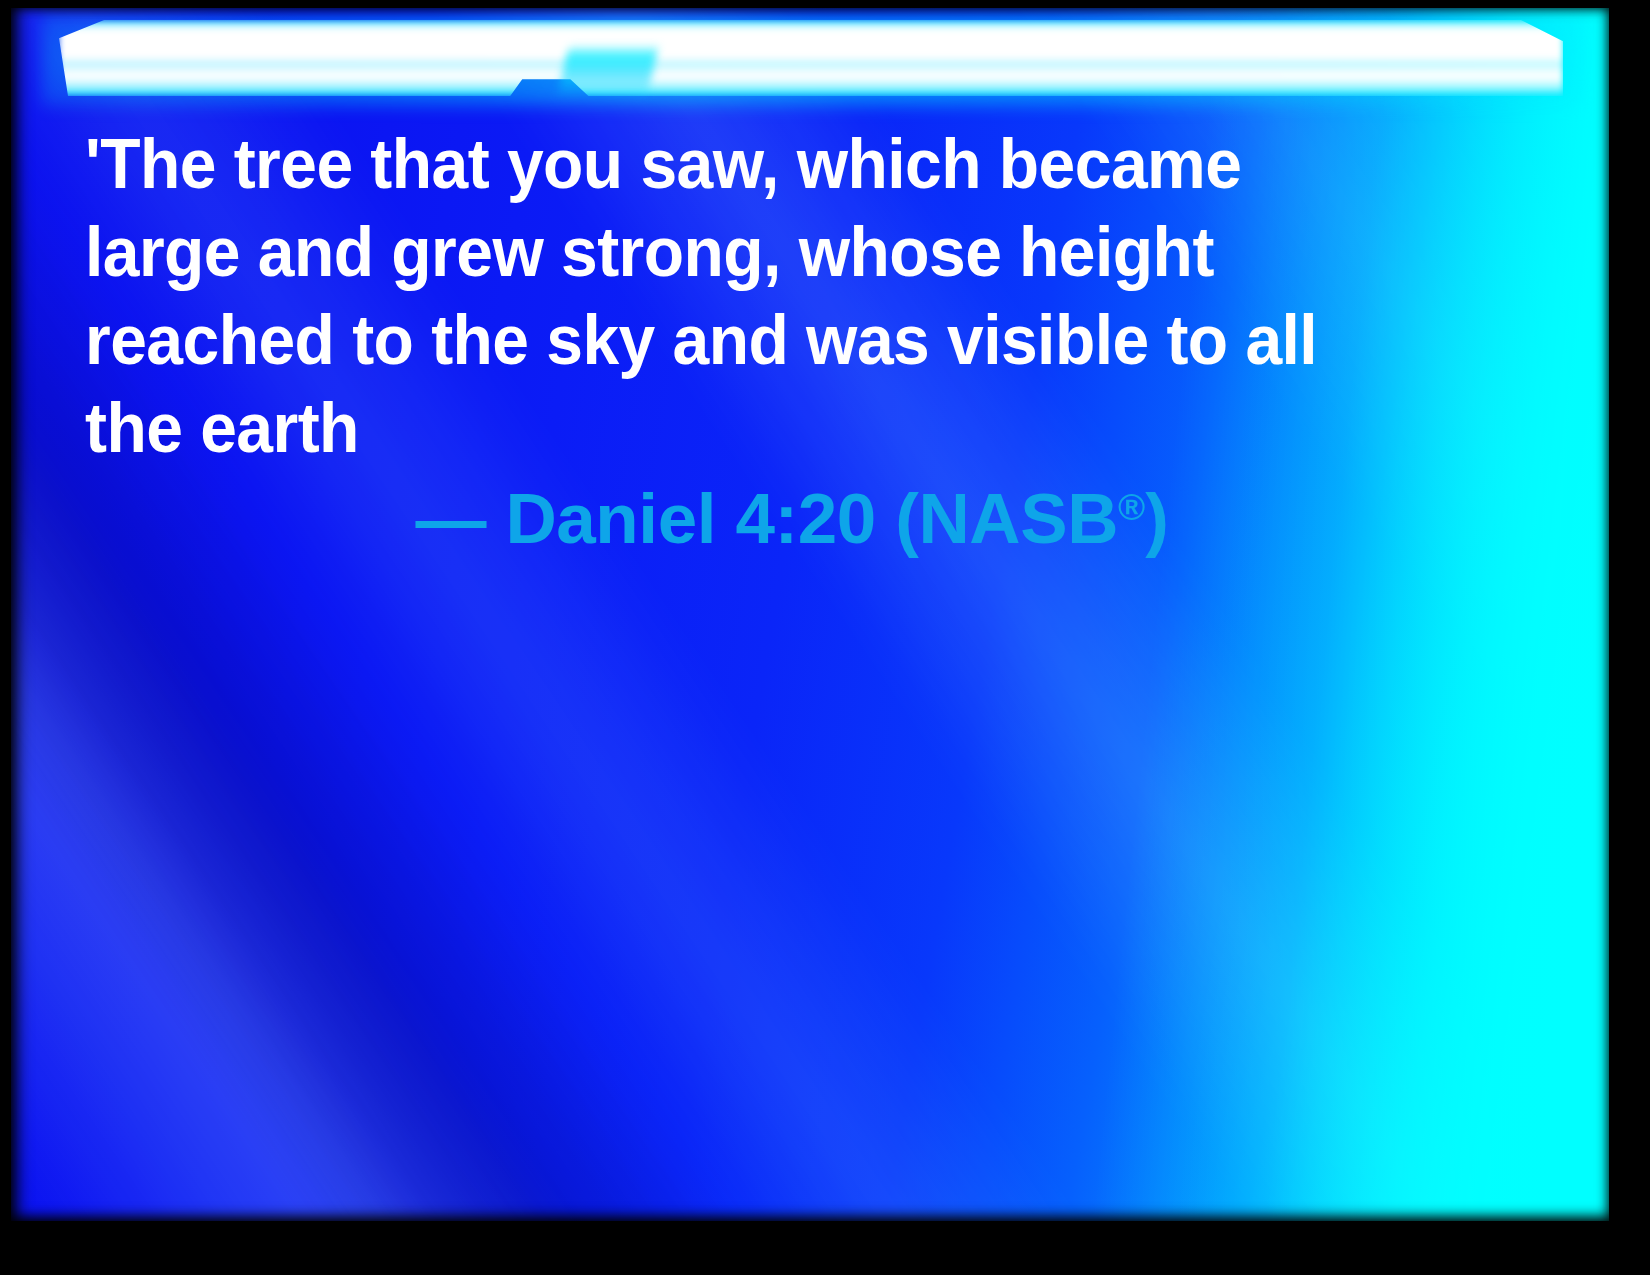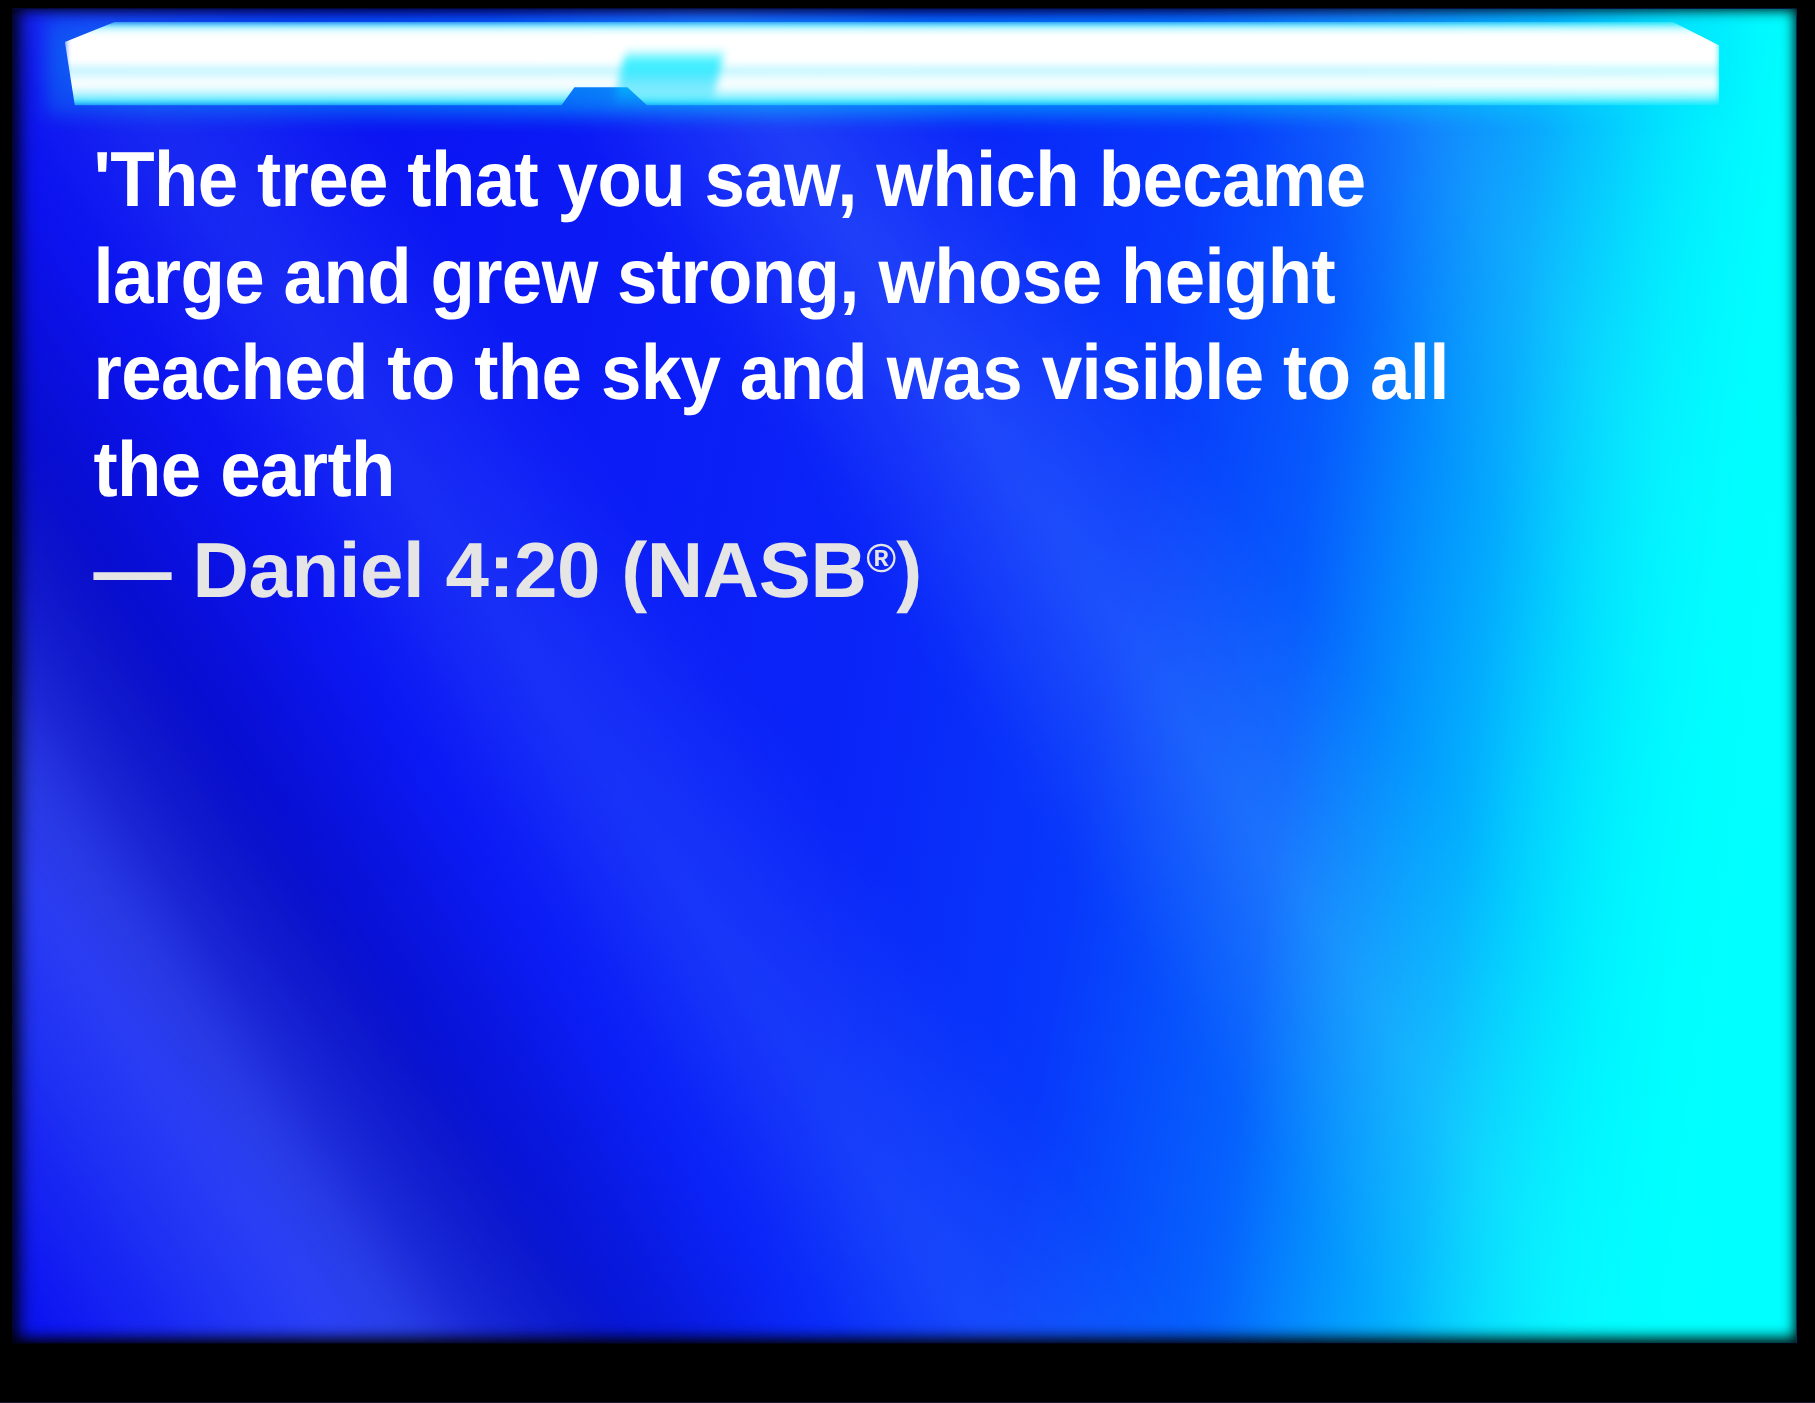--- a/index.html
+++ b/index.html
@@ -18,21 +18,20 @@
 
   
   #art {
     position: absolute;
     left: 11px;
     top: 8px;
     width: 1598px;
     height: 1213px;
     overflow: hidden;
     background: #0a0ae0;
-    padding-left: 24px;
   }
 
   
   .bg-base {
     position: absolute;
     inset: 0;
     background: linear-gradient(
       100deg,
       #0c12ef 0%,
       #0b14f2 18%,
@@ -218,26 +217,26 @@
     white-space: nowrap;
     transform: scaleX(0.93);
     transform-origin: left center;
   }
 
   .attribution {
     position: absolute;
     left: 74px;
     top: 456px;
     width: 1414px;
-    text-align: left;
+    text-align: center;
     font-family: "Liberation Sans Narrow", "Liberation Sans", "DejaVu Sans", sans-serif;
     font-weight: 700;
     font-size: 71px;
     line-height: 88px;
-    color: #e5e5e5;
+    color: #0ea5e9;
     white-space: nowrap;
     letter-spacing: -0.4px;
   }
 
   .attribution .reg {
     font-size: 0.52em;
     vertical-align: 0.62em;
     letter-spacing: 0;
   }
 </style>

